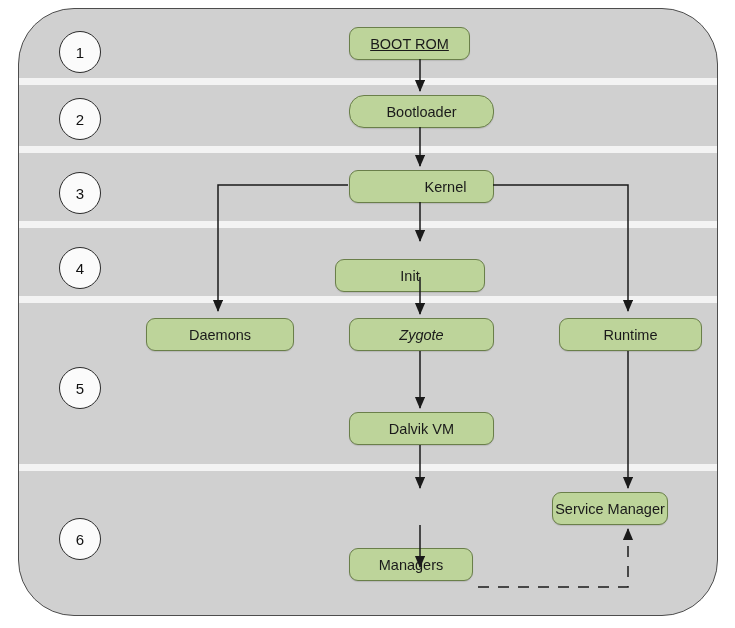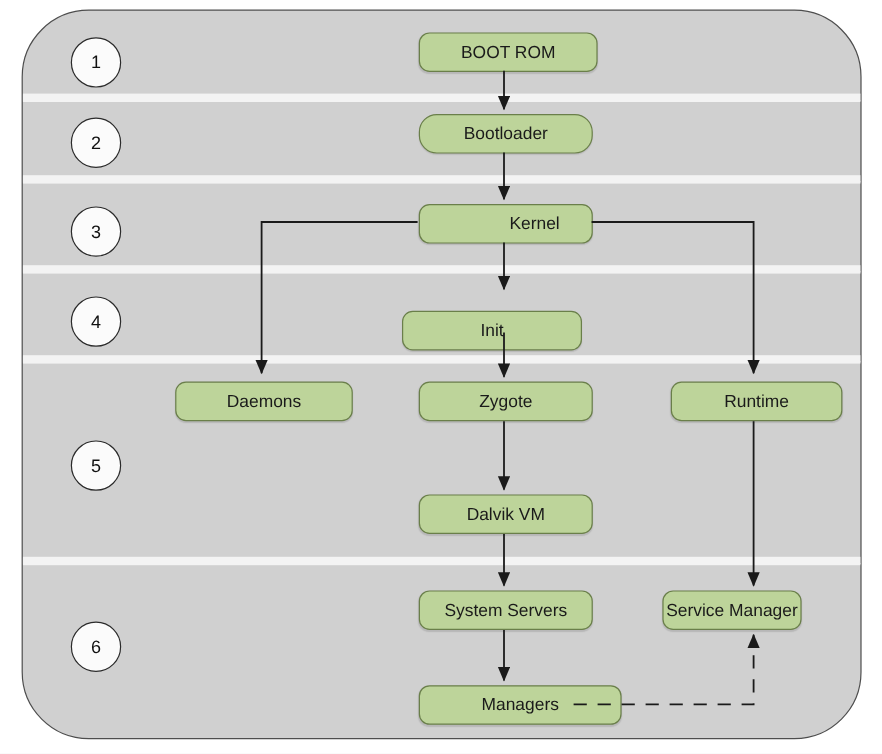--- a/index.html
+++ b/index.html
@@ -107,61 +107,58 @@
     <div class="step-circle" style="left:40px;  top:238px;">
       <span>4</span>
     </div>
     <div class="step-circle" style="left:40px;  top:358px;">
       <span>5</span>
     </div>
     <div class="step-circle" style="left:40px;  top:509px;">
       <span>6</span>
     </div>
 
-    <div class="node" style="left:330px; top:18px;  width:149px;">
+    <div class="node" style="left:330px; top:18px;  width:121px;text-decoration:underline;">
       <span>BOOT ROM</span>
     </div>
 
     <div class="node" style="left:330px; top:86px;  width:145px;border-radius:15px;">
       <span>Bootloader</span>
     </div>
 
     <div class="node" style="left:330px; top:161px; width:145px;padding-left:48px;">
       <span>Kernel</span>
     </div>
 
     <div class="node" style="left:316px; top:236px; width:150px;margin-top:14px;">
       <span>Init</span>
     </div>
 
     <div class="node" style="left:127px; top:309px; width:148px;">
       <span>Daemons</span>
     </div>
 
-    <div class="node" style="left:330px; top:309px; width:145px;">
+    <div class="node" style="left:330px; top:309px; width:145px;font-style:italic;">
       <span>Zygote</span>
     </div>
 
     <div class="node" style="left:540px; top:309px; width:143px;">
       <span>Runtime</span>
     </div>
 
     <div class="node" style="left:330px; top:403px; width:145px;align-items:center;">
       <span>Dalvik VM</span>
     </div>
 
-    <div class="node" style="left:330px; top:483px; width:145px;">
-      <span>System Servers</span>
-    </div>
 
     <div class="node" style="left:533px; top:483px; width:116px;">
       <span>Service Manager</span>
     </div>
 
-    <div class="node" style="left:330px; top:562px; width:169px;">
+    <div class="node" style="left:330px; top:539px; width:124px;">
       <span>Managers</span>
     </div>
 
   </div>
 
   <svg id="arrows" viewBox="0 0 735 628">
     <defs>
       <marker id="ah" markerWidth="9" markerHeight="9" refX="7.4" refY="3.4" orient="auto" markerUnits="strokeWidth">
         <path d="M0,0 L8,3.4 L0,6.8 z" fill="#1a1a1a"></path>
       </marker>

